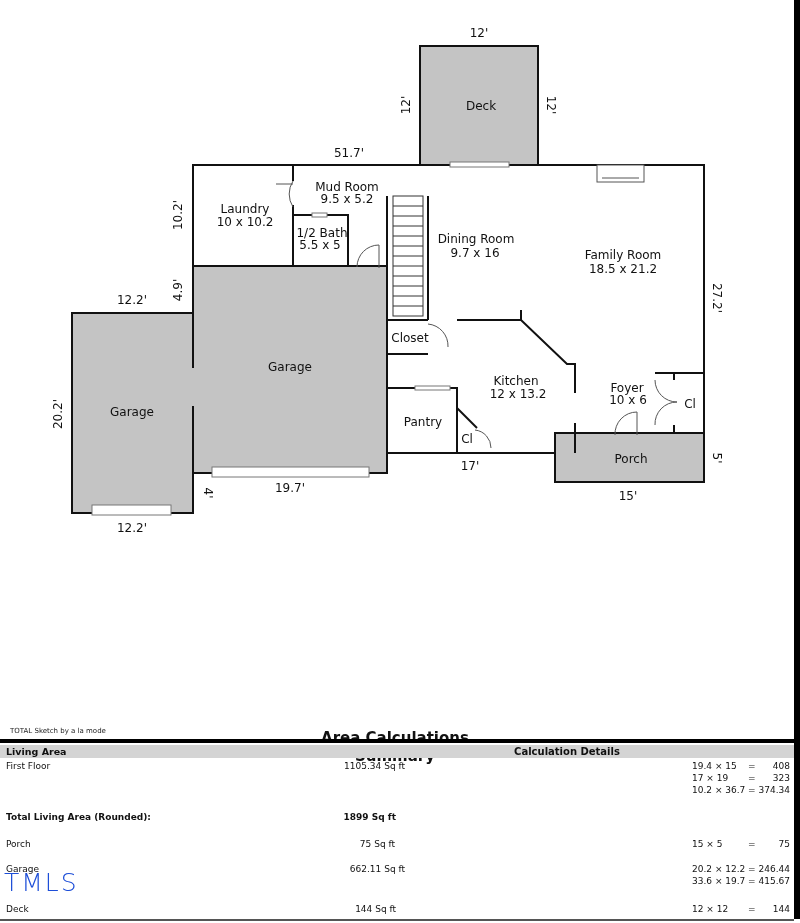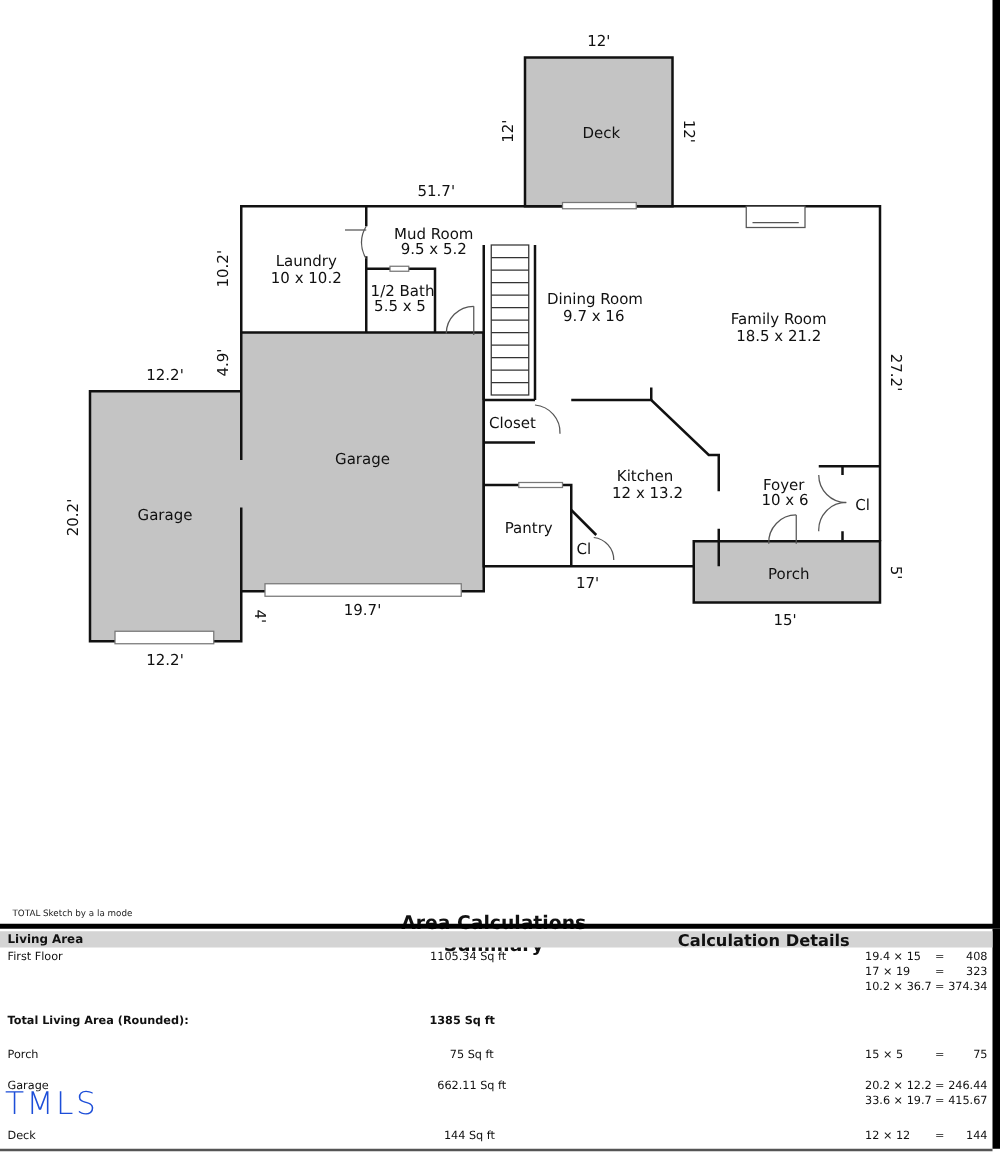--- a/index.html
+++ b/index.html
@@ -10,21 +10,21 @@
   .dim { font-size:12px; }
   .right-border { position:absolute; left:794px; top:0; width:6px; height:742px; background:#000; }
   .footer-note { position:absolute; left:10px; top:727px; font-size:7px; color:#222; }
   .summary-title { position:absolute; left:300px; width:190px; top:729px; text-align:center; font-size:15px; font-weight:bold; }
   .thick-rule { position:absolute; left:0; top:739px; width:800px; height:4px; background:#000; }
   .table { position:absolute; left:0; top:743px; width:794px; height:176px; font-size:9px; }
   .table .side { position:absolute; right:-6px; top:0; width:6px; height:176px; background:#000; }
   .row { position:absolute; left:0; width:794px; }
   .band { background:#d4d4d4; height:13px; }
   .band .lbl { position:absolute; left:6px; top:1px; font-weight:bold; font-size:9.5px; }
-  .band .hdr { position:absolute; left:536px; width:150px; top:1px; text-align:center; font-weight:bold; font-size:13px; }
+  .band .hdr { position:absolute; left:492px; width:150px; top:1px; text-align:center; font-weight:bold; font-size:10px; }
   .cell-name { position:absolute; left:6px; }
   .cell-area { position:absolute; left:310px; width:95px; text-align:right; }
   .calc { position:absolute; left:692px; width:98px; }
   .calc .expr { position:absolute; left:0; }
   .calc .eq { position:absolute; left:56px; }
   .calc .res { position:absolute; right:0; text-align:right; }
   .bold { font-weight:bold; }
   .bottom-rule { position:absolute; left:0; top:919px; width:794px; height:2px; background:#555; }
   .watermark { position:absolute; left:4px; top:868px; font-size:25px; letter-spacing:2px; font-family:"DejaVu Sans", sans-serif; font-weight:200; color:#1d4ed8; }
 </style>
@@ -184,21 +184,21 @@
     </div>
     <div class="calc" style="top:24px;">
       <span class="expr">10.2 × 36.7</span>
       <span class="eq">=</span>
       <span class="res">374.34</span>
     </div>
   </div>
 
   <div class="row bold" style="top:69px;">
     <span class="cell-name">Total Living Area (Rounded):</span>
-    <span class="cell-area" style="left:280px;text-align:right;width:116px;">1385 Sq ft</span>
+    <span class="cell-area" style="left:280px;text-align:right;width:116px;">1899 Sq ft</span>
   </div>
 
 
   <div class="row" style="top:96px;">
     <span class="cell-name">Porch</span>
     <span class="cell-area" style="width:85px;">75 Sq ft</span>
     <div class="calc" style="top:0;">
       <span class="expr">15 × 5</span>
       <span class="eq">=</span>
       <span class="res">75</span>

